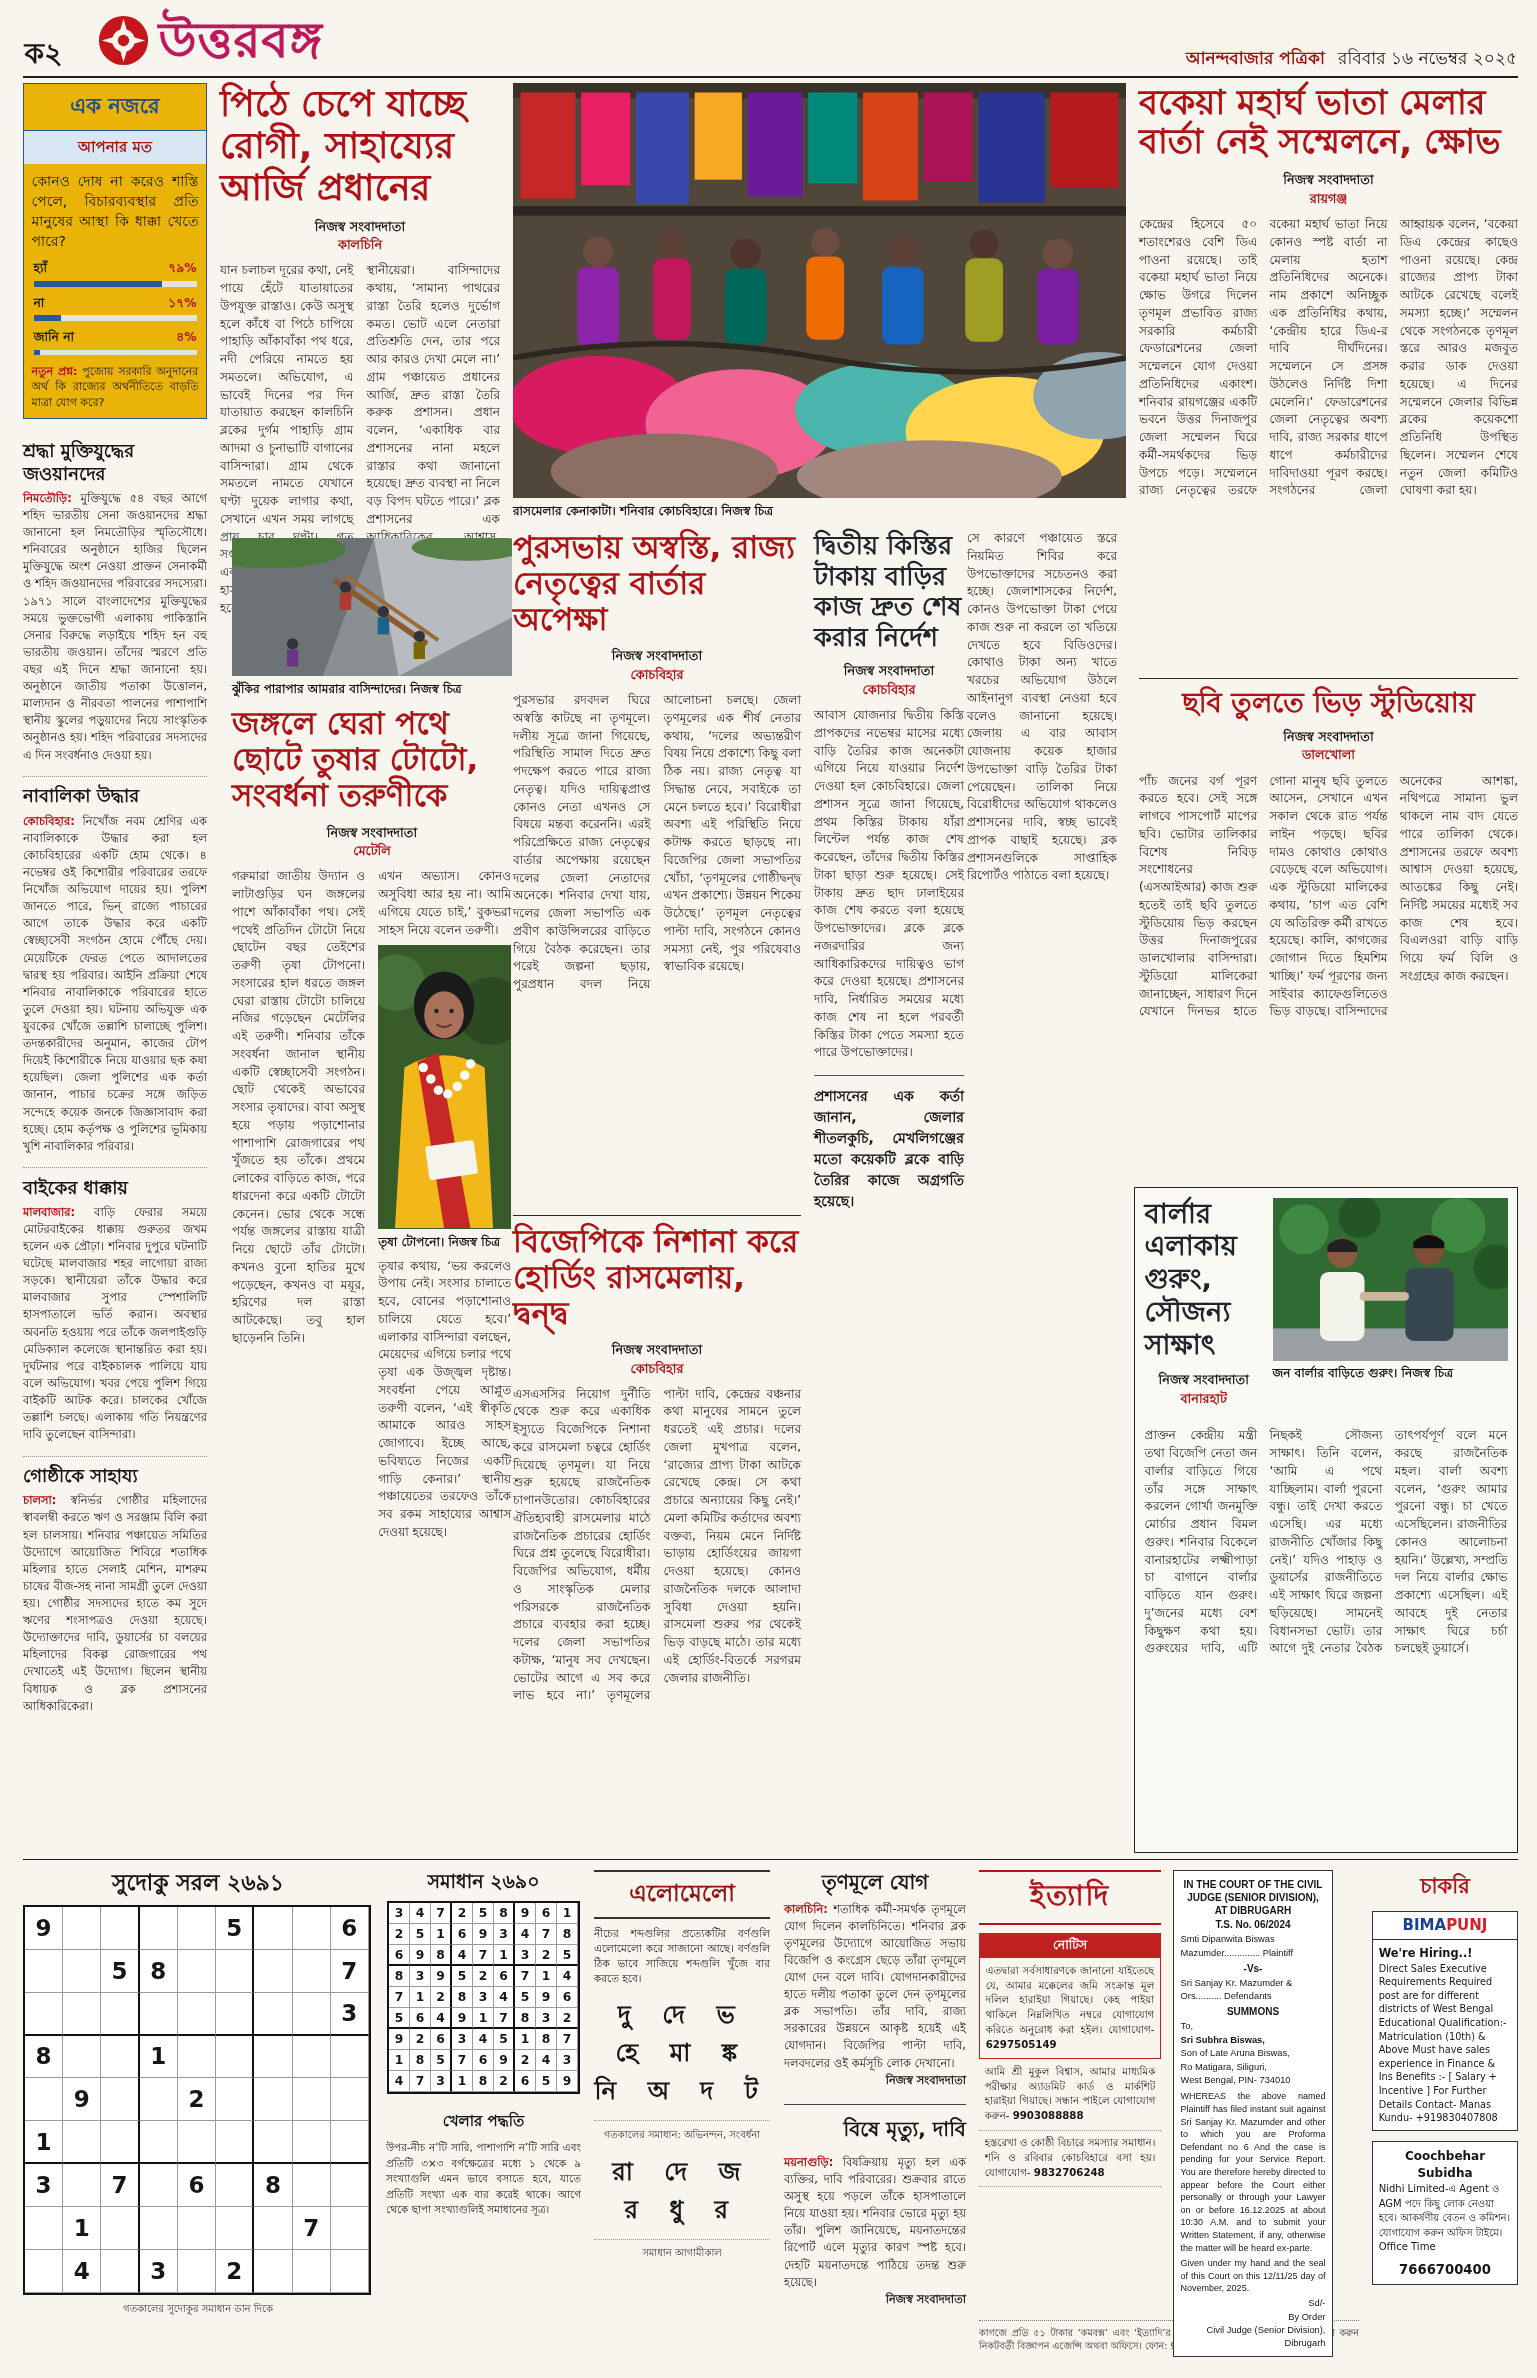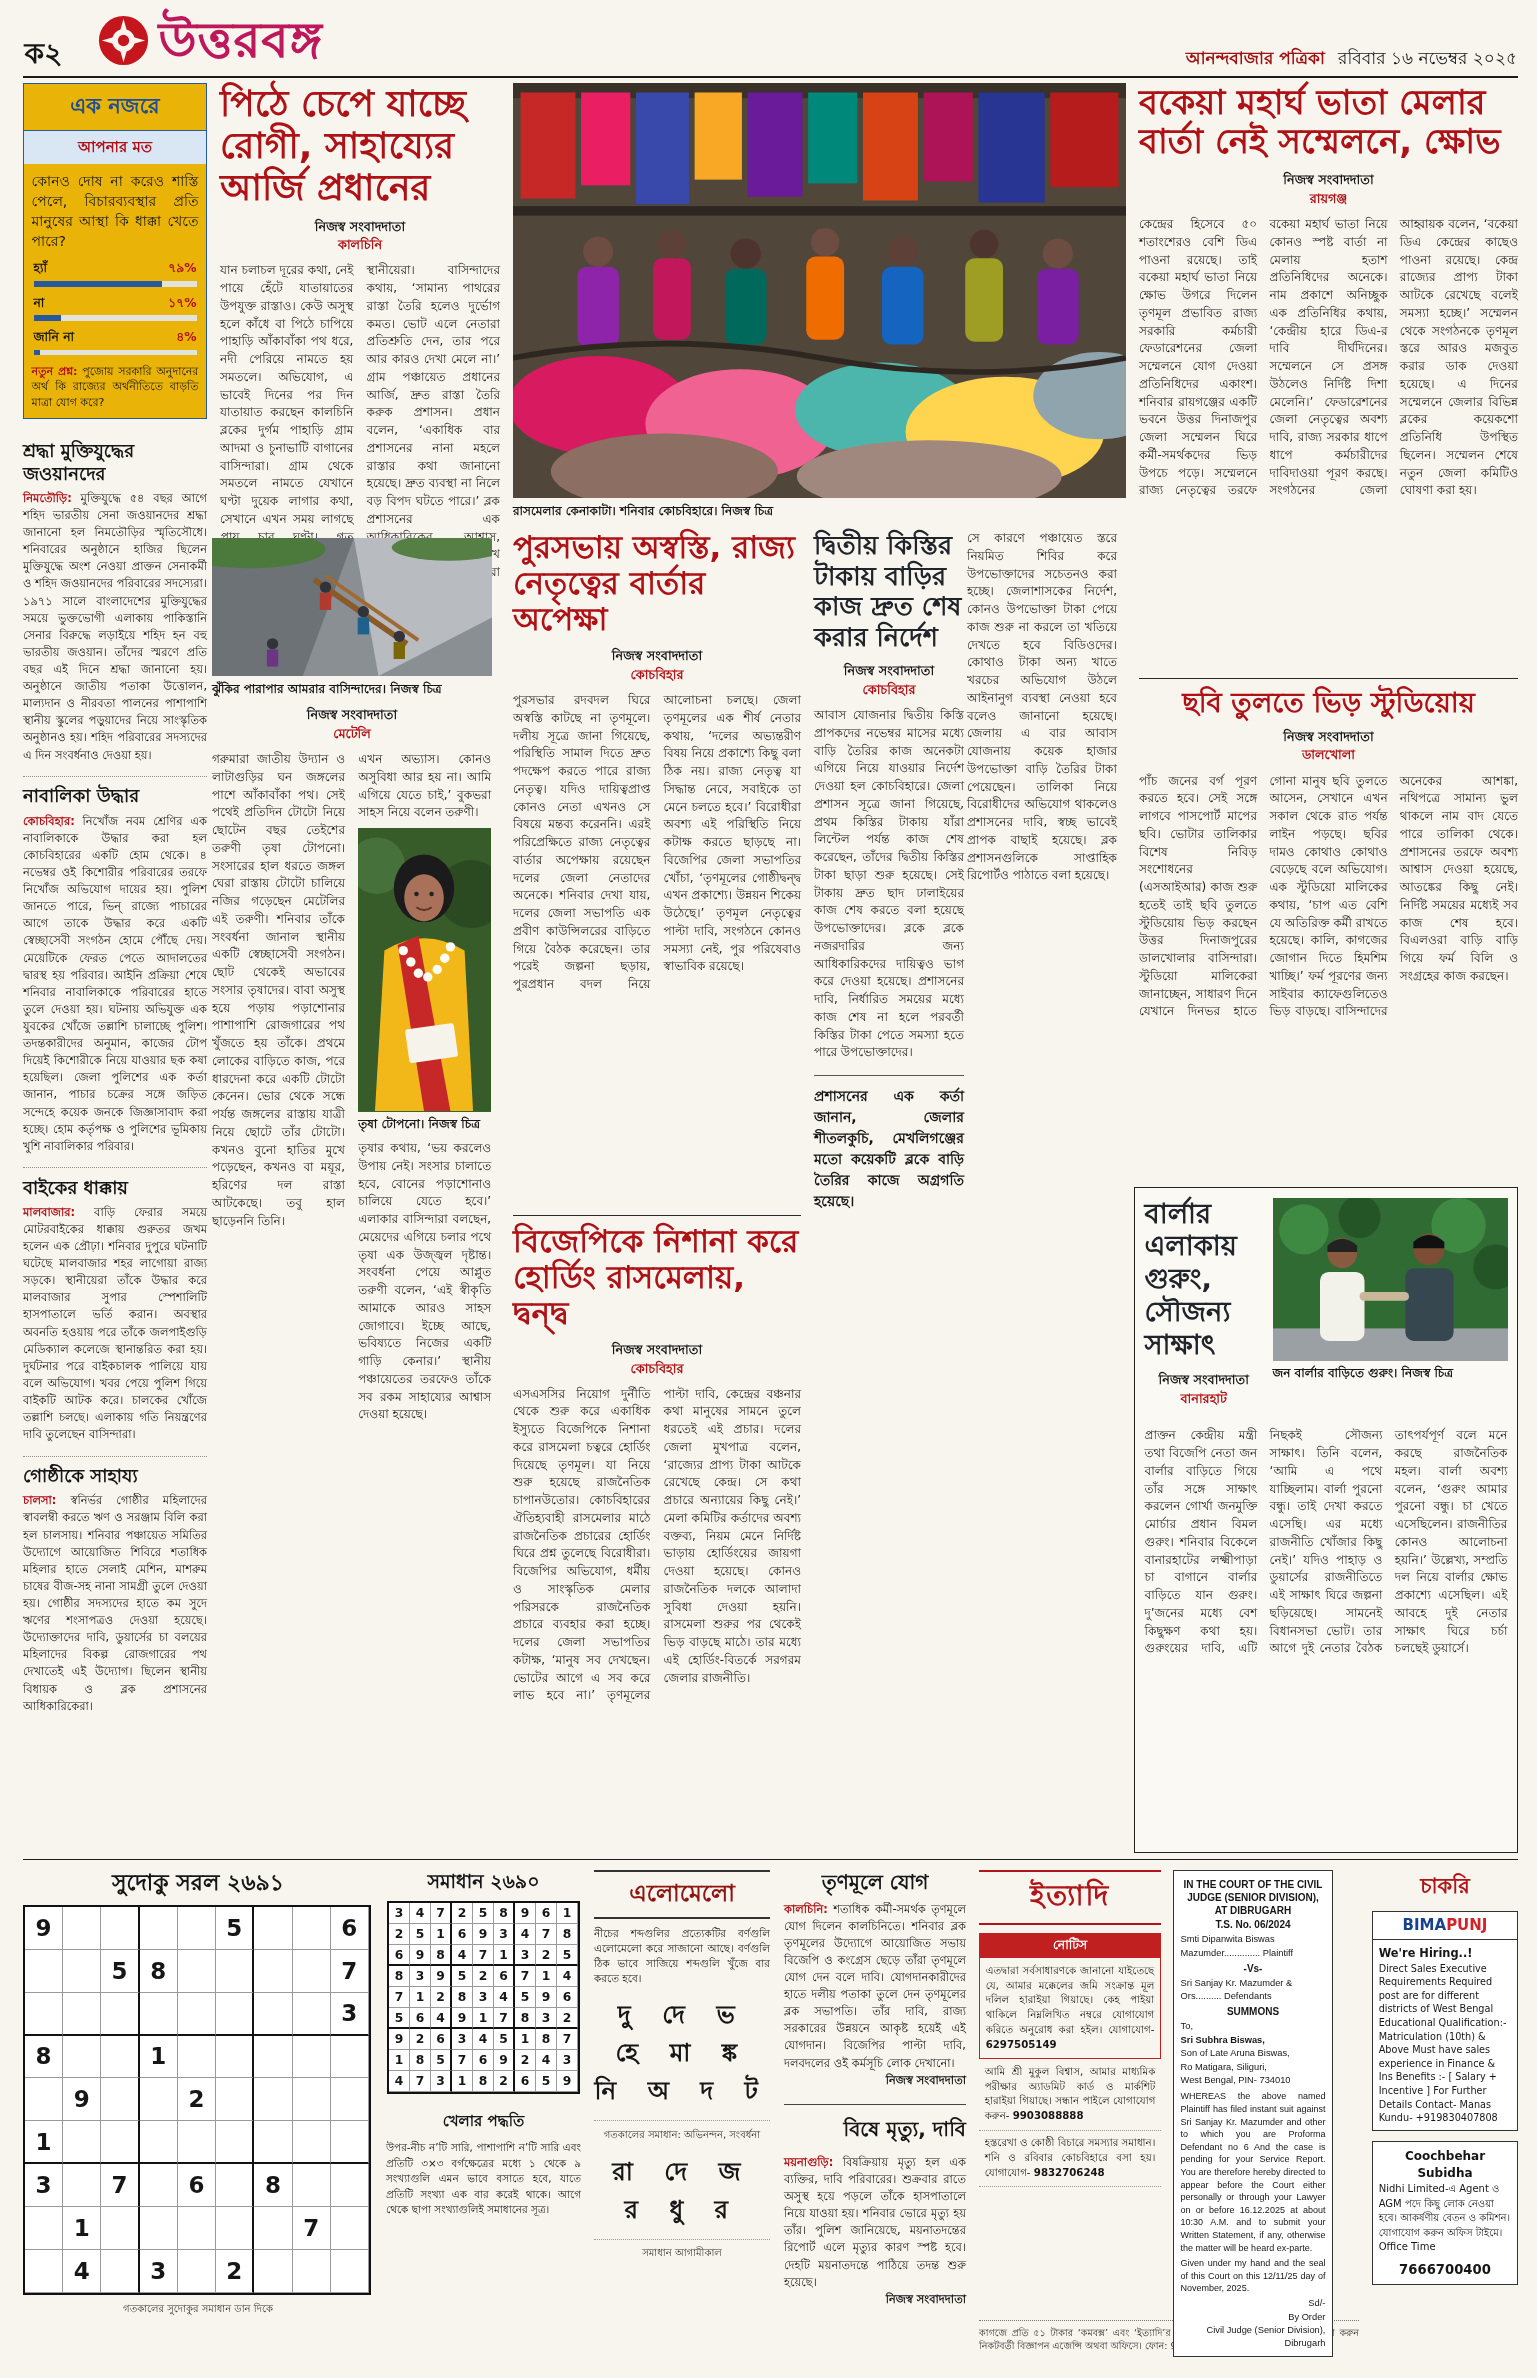--- a/index.html
+++ b/index.html
@@ -55,21 +55,21 @@
   #art-e .colE{width:150px}
   #art-e .hl-dark{font-size:25.6px}
   #art-e .highlight{font-size:14px;font-weight:bold;line-height:1.5;margin-top:13.2px;border-top:0.9px solid #555;padding-top:9.5px;text-align:justify}
   #art-g{left:1139px;top:678px;width:379px;border-top:1.4px solid #2a2a2a;padding-top:7.6px}
   #art-g .hl{font-size:27.4px;text-align:center}
   #art-h{left:1134px;top:1187px;width:384px;border:1.9px solid #222;padding:9.5px;min-height:666px;background:#fbf9f3}
   #art-h .hl-dark{font-size:27.4px}
   #art-h .toprow{display:flex;gap:9.5px}
   #art-h .leftcell{width:121px}
   #art-h .photo{width:235px;height:163px;background:#444;overflow:hidden}
-  #art-b{left:212px;top:538px;width:280px}
+  #art-b{left:232px;top:538px;width:280px}
   #art-b .photo{width:280px;height:138px;background:#777;overflow:hidden}
   #art-b .hl{font-size:31px;margin-top:9.5px}
   #art-b .twocol{display:flex;gap:13.2px}
   #art-b .bcol{width:133px}
   #art-b .girlphoto{width:133px;height:284px;background:#363;overflow:hidden;margin-top:5.7px}
   #art-d{left:513px;top:1215px;width:288px;border-top:1.4px solid #2a2a2a;padding-top:7.6px}
   #art-d .hl{font-size:31px}
   
   .bt-title{font-size:22px;font-weight:bold;text-align:center;line-height:1.2}
   #sudoku{left:23px;top:1870px;width:350px}
@@ -342,20 +342,21 @@
         <circle cx="160" cy="78" r="6" fill="#30343a"></circle>
           <rect x="154" y="84" width="12" height="18" fill="#1f618d"></rect>
         <circle cx="198" cy="104" r="6" fill="#30343a"></circle>
           <rect x="192" y="110" width="12" height="18" fill="#7d6608"></rect>
         <circle cx="64" cy="112" r="6" fill="#30343a"></circle>
           <rect x="58" y="118" width="12" height="18" fill="#6c3483"></rect>
       </svg>
     </div>
     <figcaption class="cap">ঝুঁকির পারাপার আমরার বাসিন্দাদের। নিজস্ব চিত্র</figcaption>
   </figure>
+  <h1 class="hl">জঙ্গলে ঘেরা পথে ছোটে তুষার টোটো, সংবর্ধনা তরুণীকে</h1>
   <div class="byline">
     <span>নিজস্ব সংবাদদাতা</span>
     <span class="place">মেটেলি</span>
   </div>
   <div class="twocol">
     <div class="bcol body-txt">গরুমারা জাতীয় উদ্যান ও লাটাগুড়ির ঘন জঙ্গলের পাশে আঁকাবাঁকা পথ। সেই পথেই প্রতিদিন টোটো নিয়ে ছোটেন বছর তেইশের তরুণী তৃষা টোপনো। সংসারের হাল ধরতে জঙ্গল ঘেরা রাস্তায় টোটো চালিয়ে নজির গড়েছেন মেটেলির এই তরুণী। শনিবার তাঁকে সংবর্ধনা জানাল স্থানীয় একটি স্বেচ্ছাসেবী সংগঠন। ছোট থেকেই অভাবের সংসার তৃষাদের। বাবা অসুস্থ হয়ে পড়ায় পড়াশোনার পাশাপাশি রোজগারের পথ খুঁজতে হয় তাঁকে। প্রথমে লোকের বাড়িতে কাজ, পরে ধারদেনা করে একটি টোটো কেনেন। ভোর থেকে সন্ধে পর্যন্ত জঙ্গলের রাস্তায় যাত্রী নিয়ে ছোটে তাঁর টোটো। কখনও বুনো হাতির মুখে পড়েছেন, কখনও বা ময়ূর, হরিণের দল রাস্তা আটকেছে। তবু হাল ছাড়েননি তিনি।</div>
     <div class="bcol">
       <div class="body-txt">এখন অভ্যাস। কোনও অসুবিধা আর হয় না। আমি এগিয়ে যেতে চাই,’ বুকভরা সাহস নিয়ে বলেন তরুণী।</div>
       <figure>
         <div class="girlphoto">

